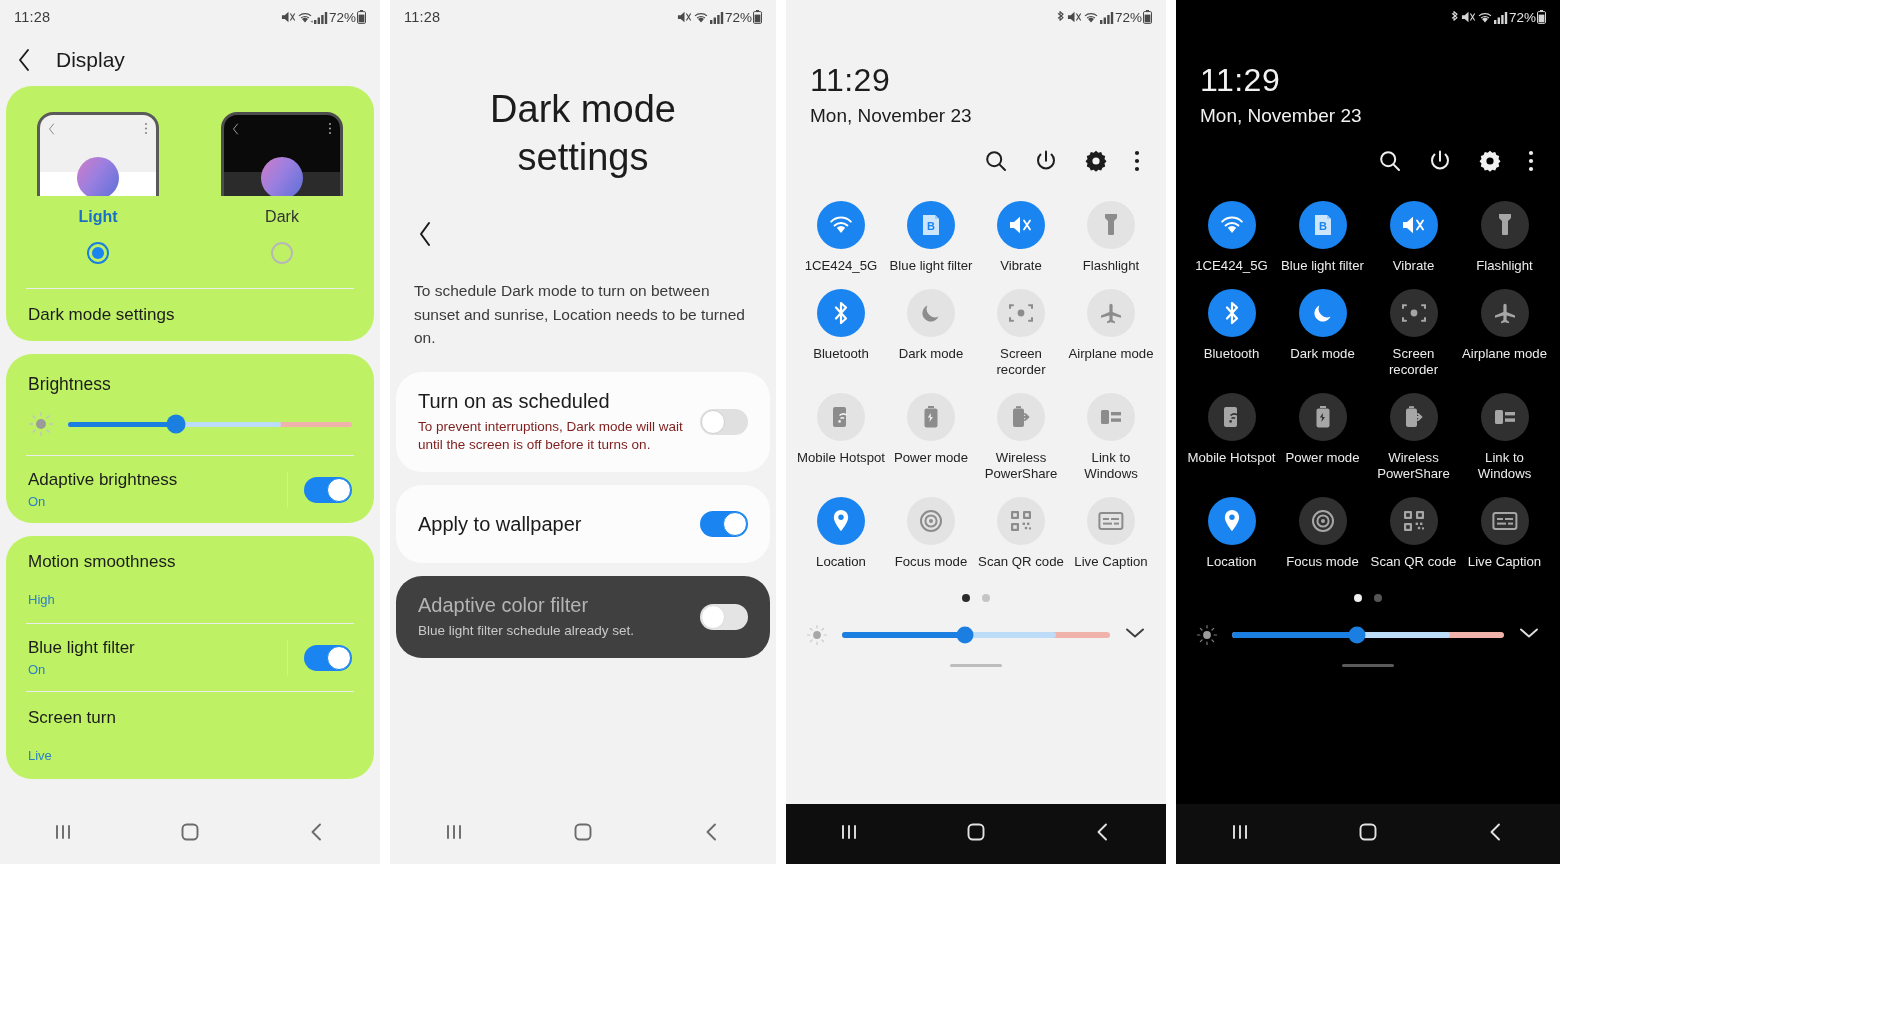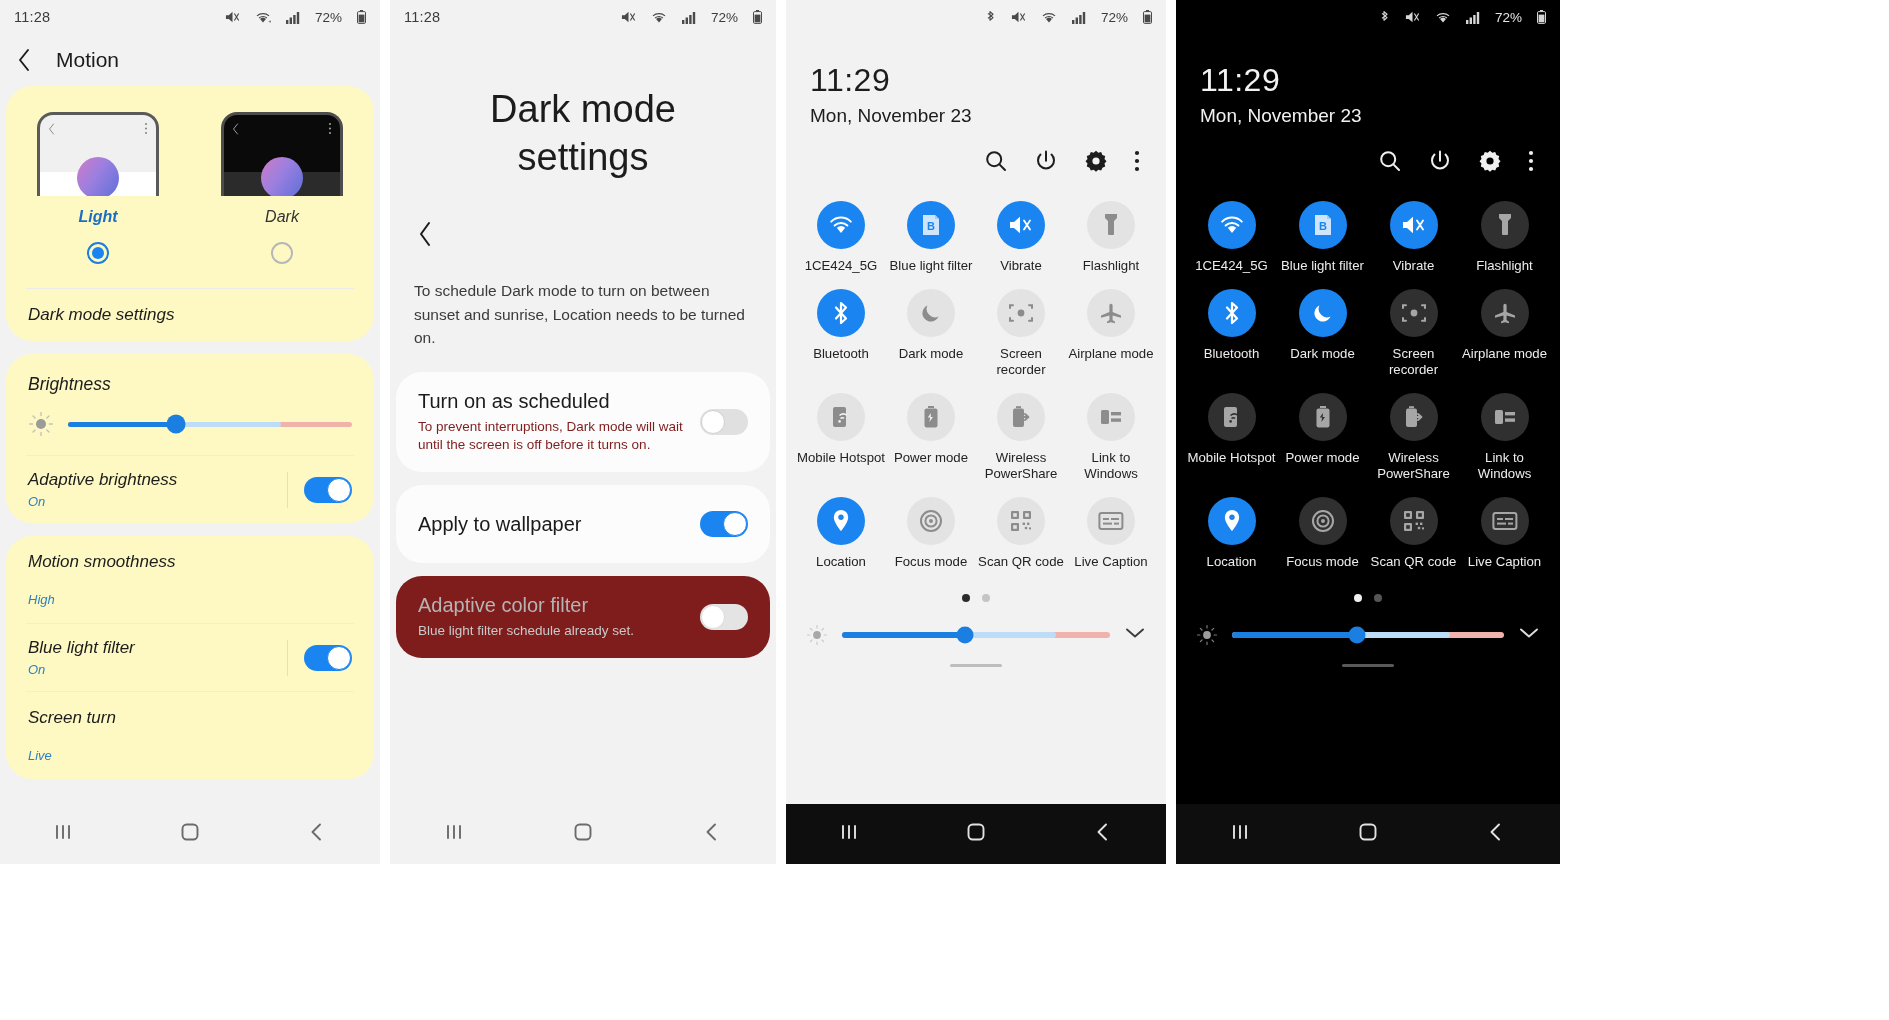--- a/index.html
+++ b/index.html
@@ -18,33 +18,32 @@
   .p4{ width:384px; background:#000000; margin-left:5px; }
   .gap{ width:5px; background:#ffffff; height:1020px;}
 
   
   .statusbar{
     height:34px; display:flex; align-items:center;
     padding:0 14px; font-size:14.5px; color:#3c3c3c;
   }
   .statusbar.dark{ color:#e6e6e6; }
   .sb-time{ letter-spacing:.2px; }
-  .sb-right{ margin-left:auto; display:flex; align-items:center; gap:15px; }
+  .sb-right{ margin-left:auto; display:flex; align-items:center; gap:1px; }
   .sb-right svg{ display:block; }
   .sb-batt{ font-size:13.5px; letter-spacing:0px;}
 
   
   .appbar{ height:52px; display:flex; align-items:center; padding:0 16px; }
   .appbar .back{ width:34px; display:flex; align-items:center; justify-content:flex-start;}
   .appbar .title{ font-size:21px; color:#1b1b1b; margin-left:6px; }
 
   .card{
-    background:#fef9c3; border-radius:26px; margin:0 6px 13px 6px;
+    background:#bef264; border-radius:26px; margin:0 6px 13px 6px;
     overflow:hidden;
-    font-style:italic;
   }
   .theme-row{ display:flex; padding:26px 0 6px 0; }
   .theme-col{ flex:1; display:flex; flex-direction:column; align-items:center; }
   .mini{
     width:122px; height:84px; border-radius:16px 16px 0 0;
     border:3px solid #5a5a5a; border-bottom:none; position:relative; overflow:hidden;
   }
   .mini.light{ background:#f0f0f0; }
   .mini.light .mini-bottom{ position:absolute; left:0; right:0; bottom:0; height:24px; background:#ffffff;}
   .mini.dark-mini{ background:#0a0a0a; border-color:#4d4d4d;}
@@ -94,21 +93,21 @@
   
   .bigtitle{ font-size:38px; line-height:1.25; color:#1c1c1c; text-align:center; padding:52px 30px 0 30px; font-weight:400;}
   .p2back{ padding:38px 0 0 26px; }
   .p2desc{ font-size:15.5px; line-height:1.52; color:#3b3b3b; padding:26px 24px 22px 24px; }
   .p2card{ background:#fcfcfc; border-radius:26px; margin:0 6px 13px 6px; padding:18px 22px; display:flex; align-items:center; }
   .p2card .t{ flex:1; padding-right:16px; }
   .p2card .t .h{ font-size:20px; color:#1b1b1b; }
   .p2card .t .h.dis{ color:#b4b4b4; }
   .p2card .t .d{ font-size:13.5px; line-height:1.35; color:#7f1d1d; margin-top:5px; }
   .p2card .t .d.dis{ color:#c9c9c9; }
-  .p2card.disabled{ background:#7f1d1d; }
+  .p2card.disabled{ background:#404040; }
 
   
   .qs{ position:relative; height:100%; }
   .qs.light{ background:#f2f2f2; }
   .qs.dark{ background:#000000; }
   .qs-clock{ padding:28px 0 0 24px; }
   .qs-time{ font-size:32px; font-weight:300; letter-spacing:.5px; }
   .qs-date{ font-size:19px; margin-top:6px; }
   .qs.light .qs-time, .qs.light .qs-date{ color:#1c1c1c; }
   .qs.dark .qs-time, .qs.dark .qs-date{ color:#f2f2f2; }
@@ -171,21 +170,21 @@
           </svg>
       </span>
     </div>
 
     <div class="appbar">
       <span class="back">
         <svg width="16" height="26" viewBox="0 0 16 26">
             <path d="M12 3L4 13l8 10" stroke="#1b1b1b" stroke-width="1.9" fill="none" stroke-linecap="round" stroke-linejoin="round"></path>
           </svg>
       </span>
-      <span class="title">Motion</span>
+      <span class="title">Display</span>
     </div>
 
     <div class="card">
       <div class="theme-row">
 
         <div class="theme-col">
           <div class="mini light">
             <div class="mini-top">
               <svg width="7" height="12" viewBox="0 0 7 12">
                   <path d="M5.5 1L1.5 6l4 5" stroke="#8a8a8a" stroke-width="1" fill="none" stroke-linecap="round"></path>

